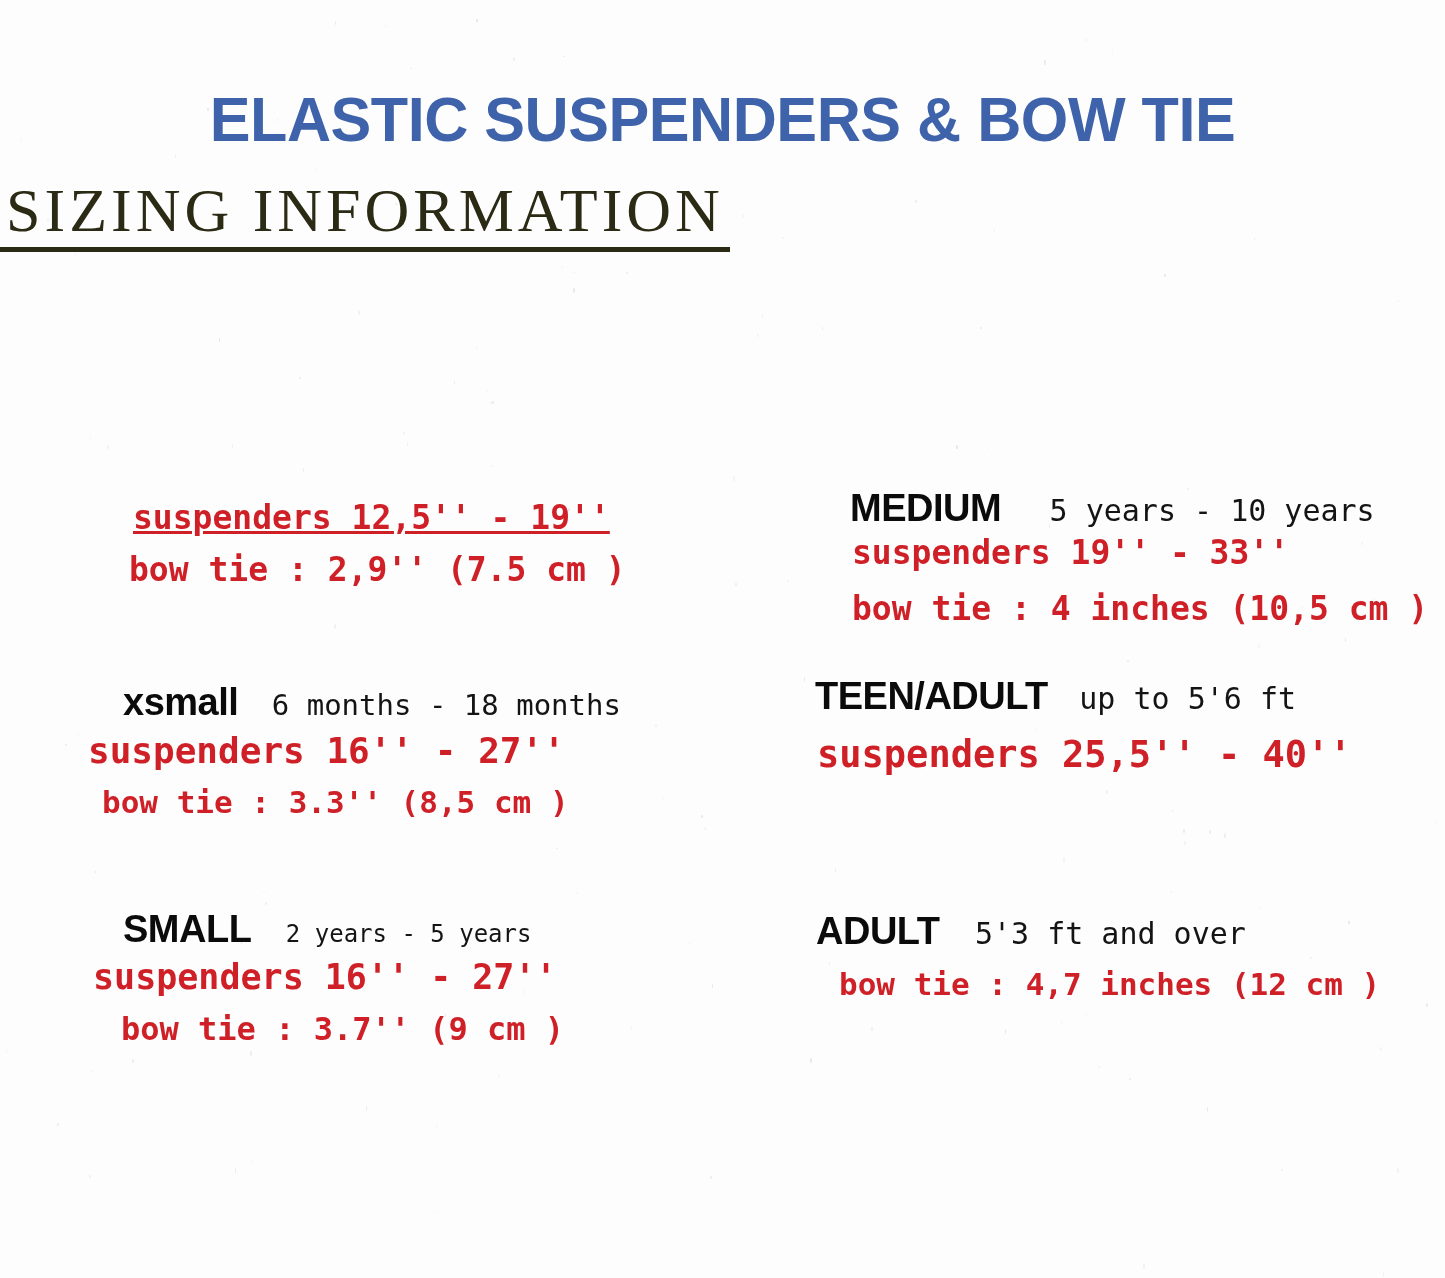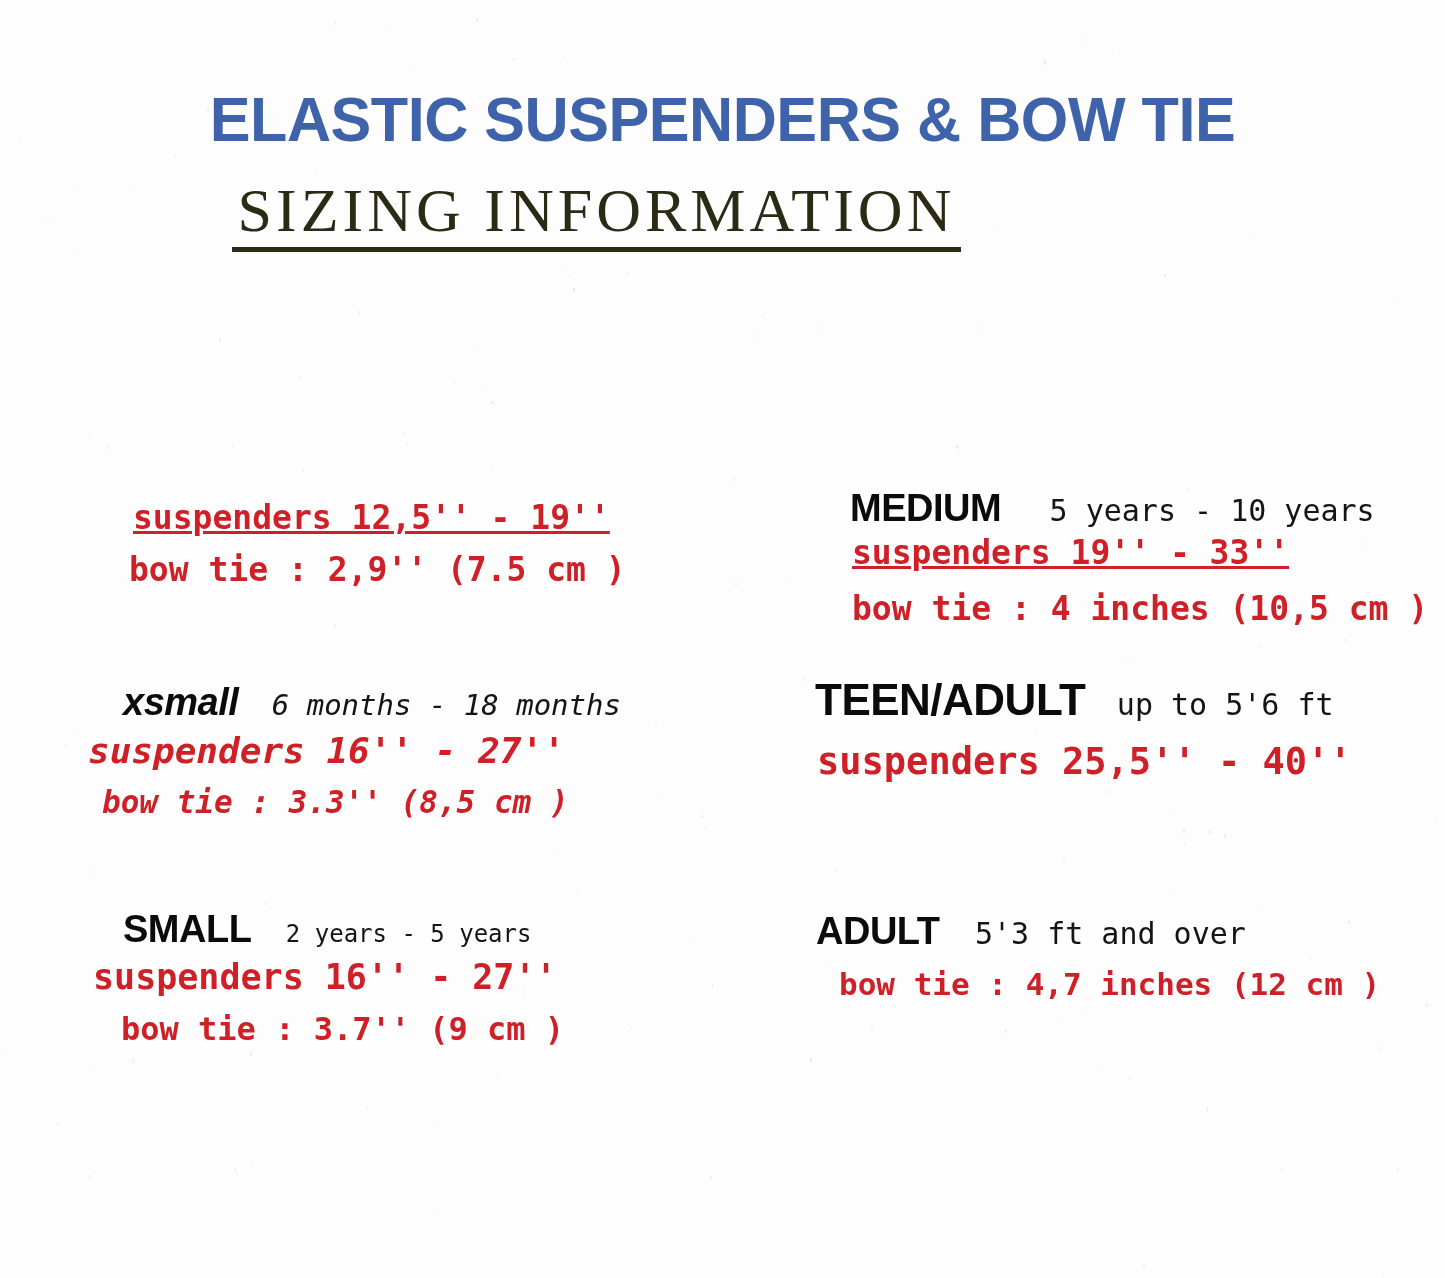--- a/index.html
+++ b/index.html
@@ -51,21 +51,21 @@
     transform: scaleX(0.97);
     line-height: 1;
     white-space: nowrap;
   }
 
   .subtitle-wrap {
     position: absolute;
     top: 179px;
     left: 0;
     width: 1193px;
-    text-align: center;
+    text-align: left;
   }
   .subtitle {
     display: inline-block;
     color: #2b2a14;
     font-family: "Liberation Serif", serif;
     font-weight: normal;
     font-size: 62px;
     letter-spacing: 4px;
     line-height: 1;
     border-bottom: 5px solid #2b2a14;
@@ -273,21 +273,21 @@
     <span class="subtitle">SIZING INFORMATION</span>
   </div>
 
   <div class="col col-left">
 
     <div class="size-block" style="top:492px; left:129px;">
       <span class="measure" style="font-size:33px; margin-top:6px; padding-left:4px;text-decoration:underline;">suspenders 12,5'' - 19''</span>
       <span class="measure" style="font-size:33px; margin-top:13px; padding-left:0px;">bow tie : 2,9'' (7.5 cm )</span>
     </div>
 
-    <div class="size-block" style="top:681px; left:88px;font-style:italic;">
+    <div class="size-block" style="top:681px; left:88px;">
       <span class="head-row" style="padding-left:35px;">
         <span class="size-name" style="font-size:38px;">xsmall</span>
         <span class="age-range" style="font-size:29px; margin-left:29px;">6 months - 18 months</span>
       </span>
       <span class="measure" style="font-size:36px; margin-top:6px; padding-left:0px;">suspenders 16'' - 27''</span>
       <span class="measure" style="font-size:31px; margin-top:13px; padding-left:14px;">bow tie : 3.3'' (8,5 cm )</span>
     </div>
 
     <div class="size-block" style="top:908px; left:93px;">
       <span class="head-row" style="padding-left:30px;">
@@ -300,27 +300,27 @@
 
   </div>
 
   <div class="col col-right">
 
     <div class="size-block" style="top:487px; left:95px;margin-left:35px;">
       <span class="head-row">
         <span class="size-name" style="font-size:38px;">MEDIUM</span>
         <span class="age-range" style="font-size:30px; margin-left:44px;">5 years - 10 years</span>
       </span>
-      <span class="measure" style="font-size:33px; margin-top:3px; padding-left:2px;text-decoration:underline;">suspenders 19'' - 33''</span>
+      <span class="measure" style="font-size:33px; margin-top:3px; padding-left:2px;">suspenders 19'' - 33''</span>
       <span class="measure" style="font-size:33px; margin-top:17px; padding-left:2px;">bow tie : 4 inches (10,5 cm )</span>
     </div>
 
     <div class="size-block" style="top:675px; left:95px;">
       <span class="head-row">
-        <span class="size-name" style="font-size:44px;">TEEN/ADULT</span>
+        <span class="size-name" style="font-size:38px;">TEEN/ADULT</span>
         <span class="age-range" style="font-size:30px; margin-left:27px;">up to 5'6 ft</span>
       </span>
       <span class="measure" style="font-size:37px; margin-top:15px; padding-left:2px;">suspenders 25,5'' - 40''</span>
     </div>
 
     <div class="size-block" style="top:910px; left:96px;">
       <span class="head-row">
         <span class="size-name" style="font-size:38px;">ADULT</span>
         <span class="age-range" style="font-size:30px; margin-left:31px;">5'3 ft and over</span>
       </span>

